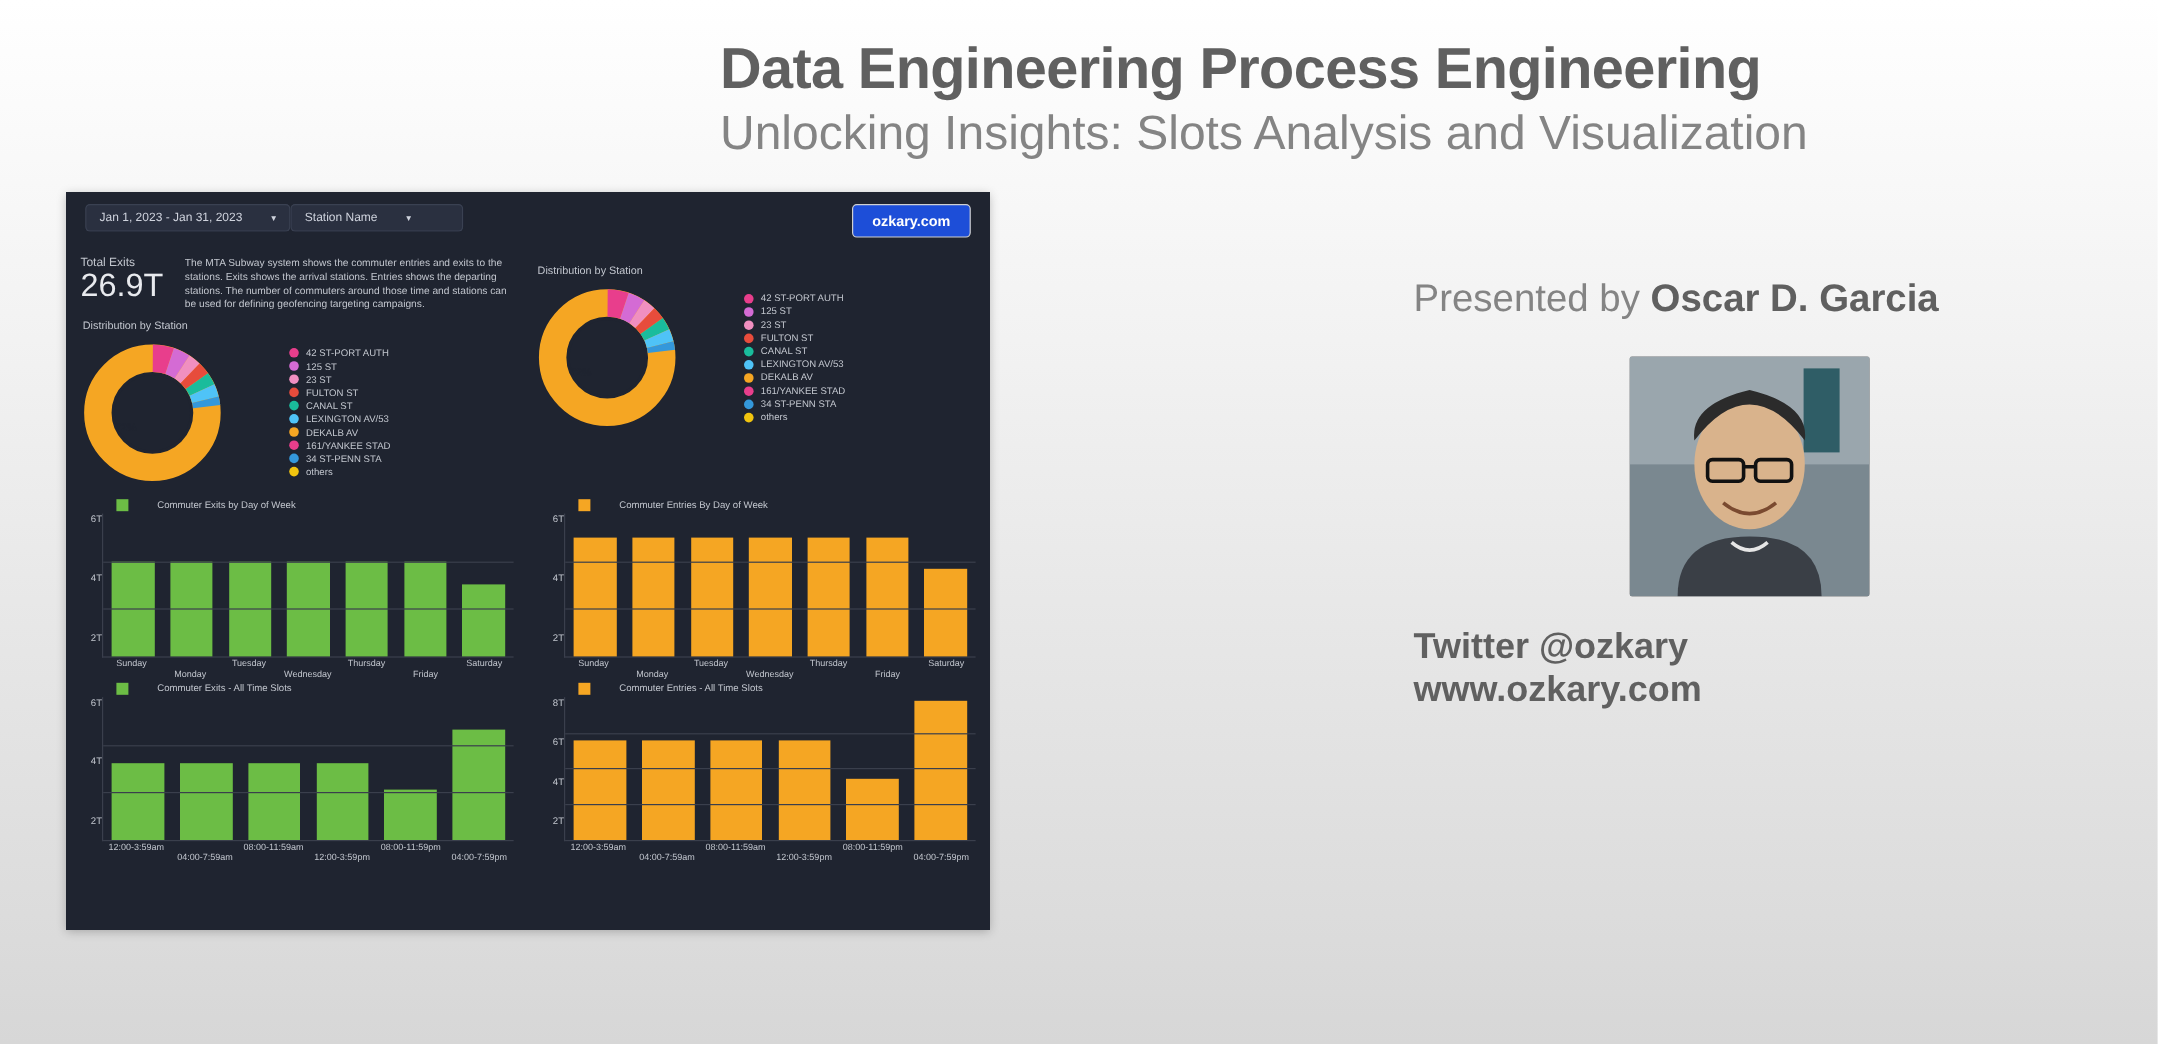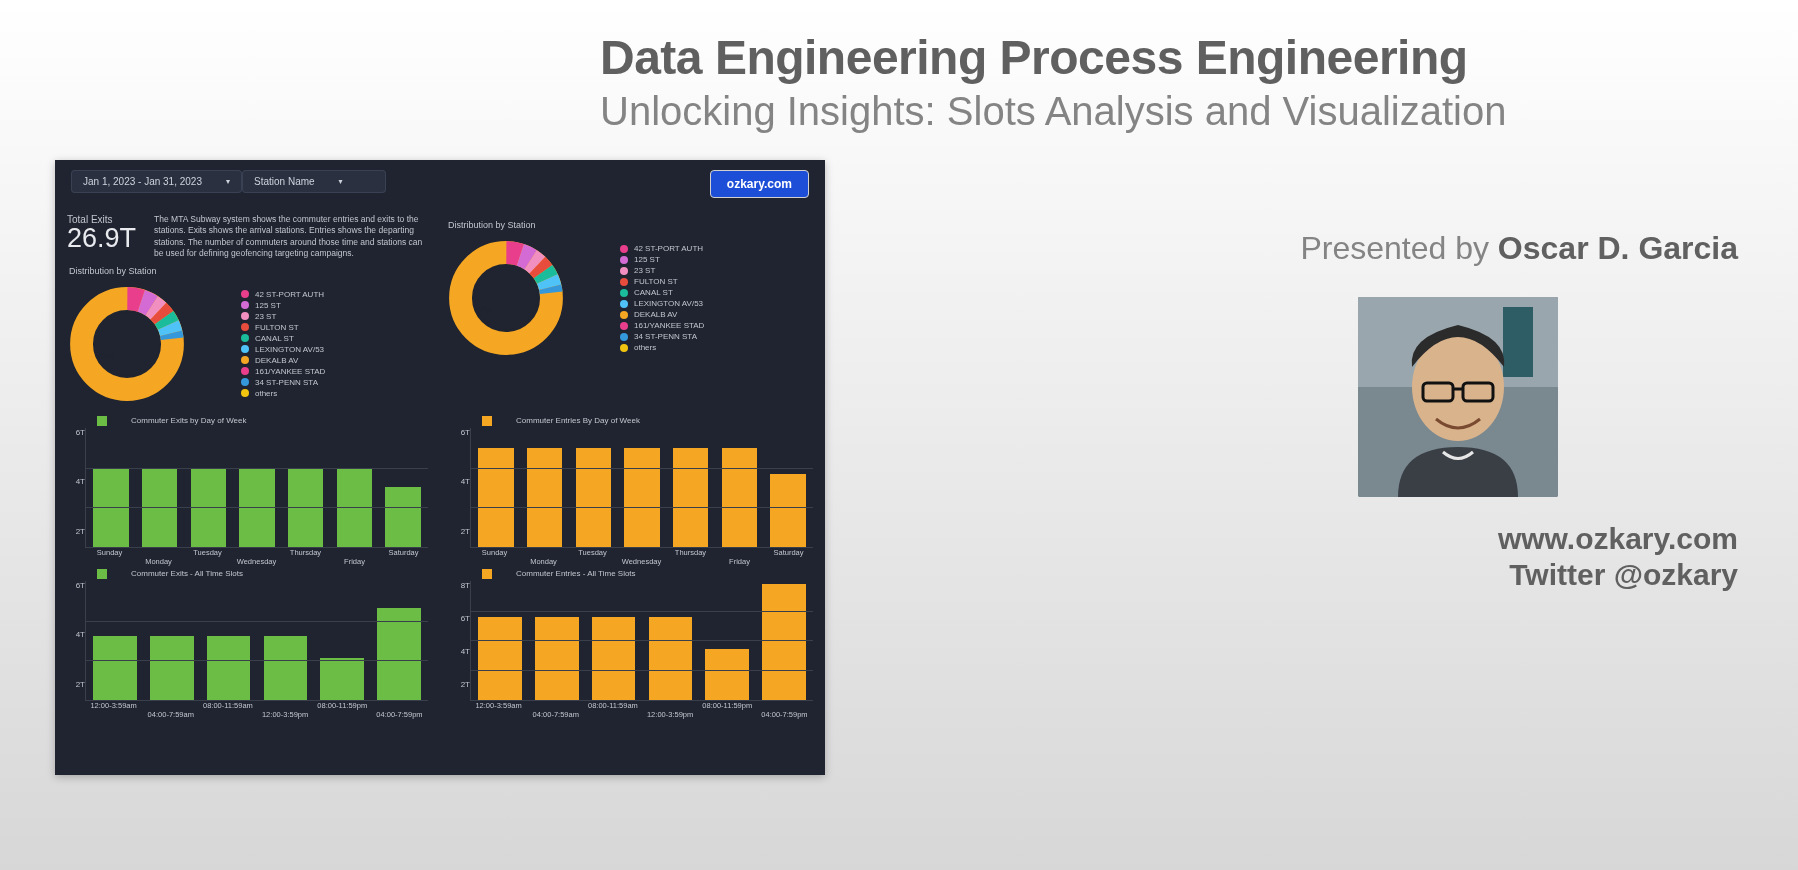--- a/index.html
+++ b/index.html
@@ -26,21 +26,21 @@
   html,body{ margin:0; padding:0; }
   body{
     width:1798px; height:870px;
     font-family:"Helvetica Neue",Helvetica,Arial,sans-serif;
     background:linear-gradient(to bottom,var(--slide-bg-start),var(--slide-bg-end));
     overflow:hidden; position:relative;
   }
   .titles{ position:absolute; top:30px; left:600px; right:40px; }
   .titles h1{ margin:0; font-size:48px; font-weight:700; color:var(--title-dark); letter-spacing:-0.5px;}
   .titles h2{ margin:4px 0 0 0; font-size:40px; font-weight:400; color:var(--title-light);}
-  .presenter{ position:absolute; top:230px; right:60px; width:560px; text-align:right;}
+  .presenter{ position:absolute; top:230px; right:60px; width:560px; text-align:left;}
   .presenter .by{ font-size:32px; color:var(--title-light);}
   .presenter .by b{ font-weight:700; color:var(--title-dark);}
   .presenter .avatar{ width:200px; height:200px; margin:30px auto 25px auto; border-radius:2px;
     background:#888; display:flex; align-items:center; justify-content:center; overflow:hidden;}
   .presenter .avatar svg{ display:block;}
   .presenter .link{ font-size:30px; font-weight:700; color:var(--title-dark); margin:2px 0;}
 
   
   .dash-wrap{ position:absolute; top:160px; left:55px; width:770px; height:615px; background:var(--dash-bg);
     color:var(--dash-text); font-size:9px; box-shadow:0 2px 8px rgba(0,0,0,0.25);}
@@ -111,22 +111,22 @@
       <ellipse cx="100" cy="90" rx="46" ry="54" fill="#d9b38c"></ellipse>
       <path d="M54 70 Q100 10 146 70 Q150 40 100 28 Q50 40 54 70 Z" fill="#2b2b2b"></path>
       <rect x="65" y="86" width="30" height="18" rx="4" fill="none" stroke="#111" stroke-width="3"></rect>
       <rect x="105" y="86" width="30" height="18" rx="4" fill="none" stroke="#111" stroke-width="3"></rect>
       <line x1="95" y1="92" x2="105" y2="92" stroke="#111" stroke-width="3"></line>
       <path d="M78 122 Q100 140 122 122" fill="none" stroke="#7a4a30" stroke-width="3"></path>
       <path d="M40 200 Q40 150 100 150 Q160 150 160 200 Z" fill="#3a3f46"></path>
       <path d="M85 155 Q100 168 115 155" fill="none" stroke="#e6e6e6" stroke-width="3"></path>
     </svg>
   </div>
+  <div class="link">Twitter @ozkary</div>
   <div class="link">www.ozkary.com</div>
-  <div class="link">Twitter @ozkary</div>
 </div>
 
 <div class="dash-wrap">
 
   <div class="dash-toolbar">
     <div class="pill">
       <span>Jan 1, 2023 - Jan 31, 2023</span>
       <span class="caret">▾</span>
     </div>
     <div class="pill">

